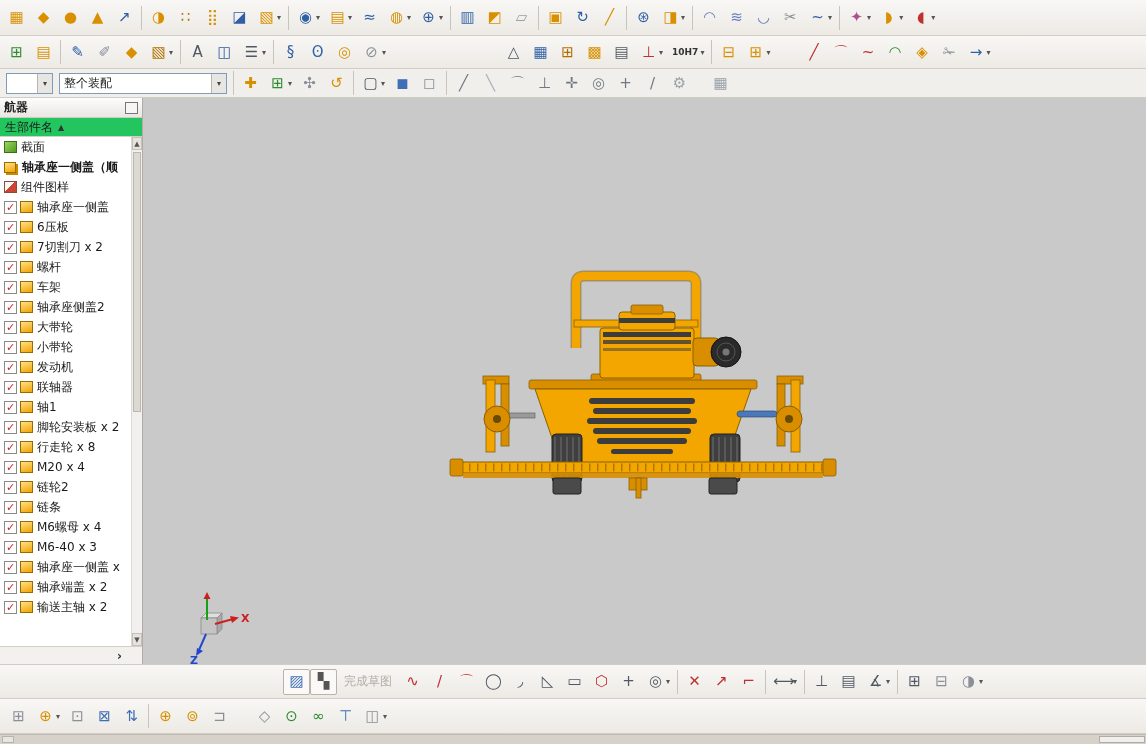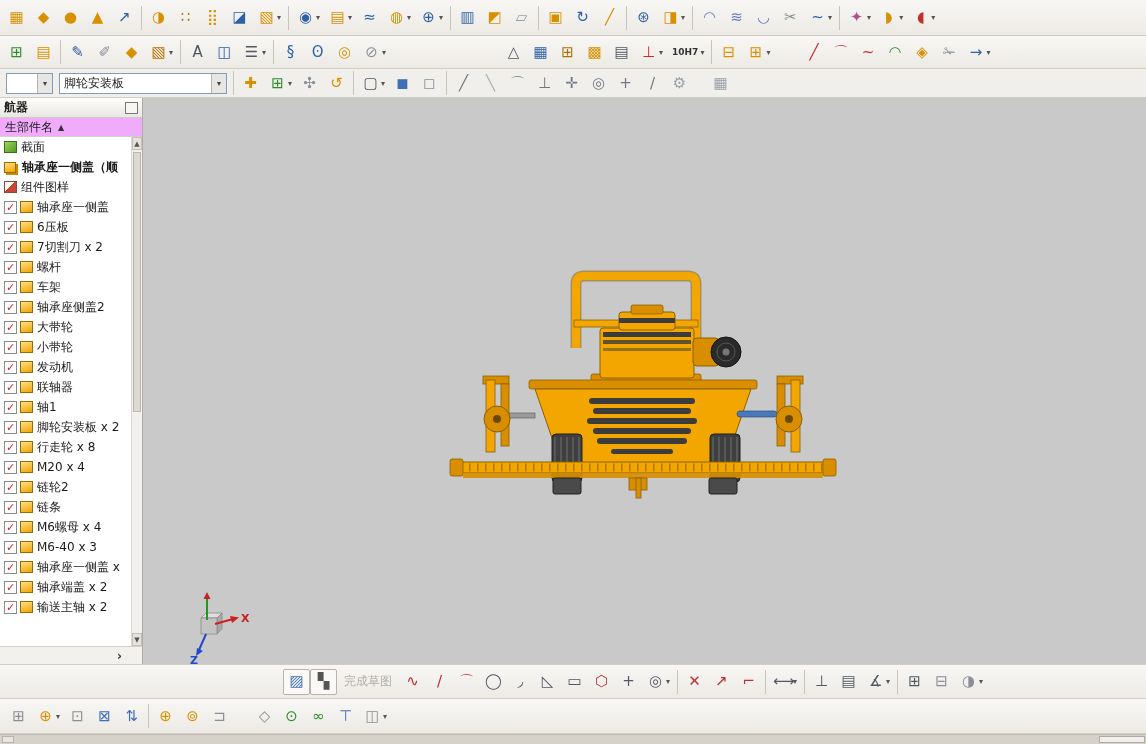--- a/index.html
+++ b/index.html
@@ -26,21 +26,21 @@
   .combo.scope { width:168px; }
   .combo-val { flex:1; padding:0 4px; white-space:nowrap; overflow:hidden; }
   .combo-arrow { width:15px; height:100%; background:#e8e6e2; border-left:1px solid #b8b4ac; font-size:8px; display:flex; align-items:center; justify-content:center; color:#444; }
 
   
   .content { flex:1; display:flex; min-height:0; }
   .navigator { width:143px; background:#f2f1ee; border-right:1px solid #b0aca4; display:flex; flex-direction:column; flex:none; }
   .nav-title { height:20px; display:flex; align-items:center; padding:0 4px; background:linear-gradient(#fdfdfc,#e9e7e2); border-bottom:1px solid #cfcbc3; }
   .nav-title .t { flex:1; font-weight:bold; color:#222; white-space:nowrap; overflow:hidden; }
   .nav-float { width:13px; height:12px; border:1px solid #777; background:#f7f6f4; flex:none; }
-  .nav-header { height:19px; display:flex; align-items:center; padding:0 5px; background:#f0abfc; border-bottom:1px solid #d4d0c8; }
+  .nav-header { height:19px; display:flex; align-items:center; padding:0 5px; background:#22c55e; border-bottom:1px solid #d4d0c8; }
   .sort { margin-left:5px; font-size:8px; color:#333; }
   .tree-wrap { flex:1; position:relative; background:#fff; overflow:hidden; }
   .tree { position:absolute; left:0; top:0; right:11px; bottom:0; overflow:hidden; }
   .tree-row { height:20px; display:flex; align-items:center; padding-left:4px; white-space:nowrap; overflow:hidden; }
   .tree-row.bold { font-weight:bold; }
   .chk { width:13px; height:13px; border:1px solid #8a8a8a; background:#fff; color:#cc2222; font-size:11px; line-height:11px; text-align:center; font-weight:bold; margin-right:3px; flex:none; }
   .picon { width:13px; height:12px; margin-right:4px; flex:none; border:1px solid #9a6c00; background:linear-gradient(160deg,#ffe089,#f0a500); }
   .picon.assembly { width:12px; height:11px; box-shadow:2px 2px 0 #c98a00; margin-right:6px; }
   .picon.section { background:linear-gradient(135deg,#9fd65e,#4f9a20); border-color:#3a701a; }
   .picon.drawing { background:linear-gradient(135deg,#f7f7f7 45%,#cc4433 45%); border-color:#8a4a3a; }
@@ -282,21 +282,21 @@
         <span class="tb-caret">▾</span>
       </div>
     </div>
 
   <div class="tbrow row3">
     <div class="combo small">
       <span class="combo-val"></span>
       <span class="combo-arrow">▾</span>
     </div>
     <div class="combo scope">
-      <span class="combo-val">脚轮安装板</span>
+      <span class="combo-val">整个装配</span>
       <span class="combo-arrow">▾</span>
     </div>
     <div class="tb-sep"></div>
     <div style="display:flex;align-items:center;">
         <div class="tb-btn">
           <span class="tb-glyph" style="color: rgb(216, 144, 0);">✚</span>
         </div>
         <div class="tb-btn">
           <span class="tb-glyph" style="color: rgb(46, 139, 46);">⊞</span>
           <span class="tb-caret">▾</span>

